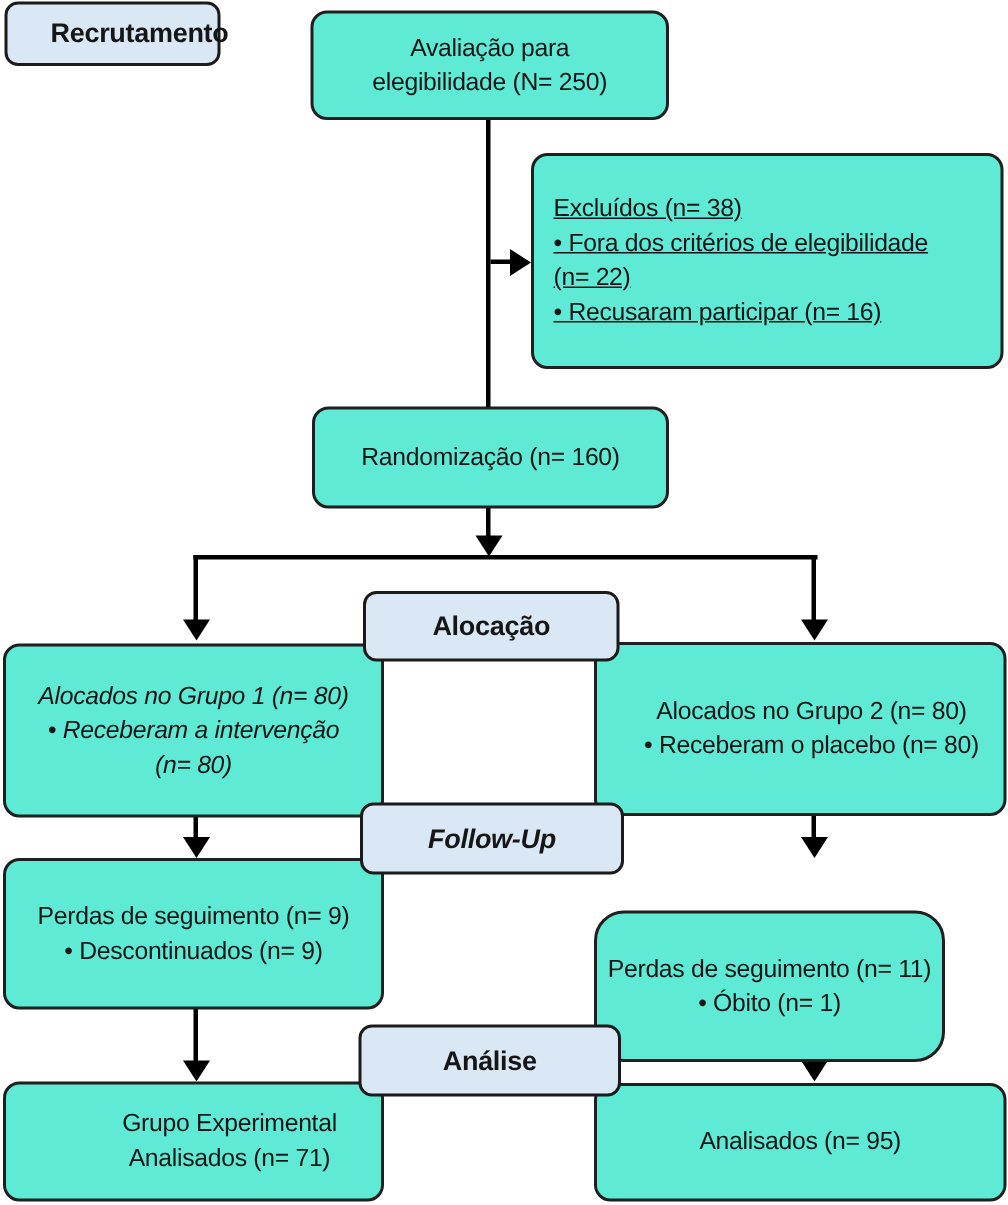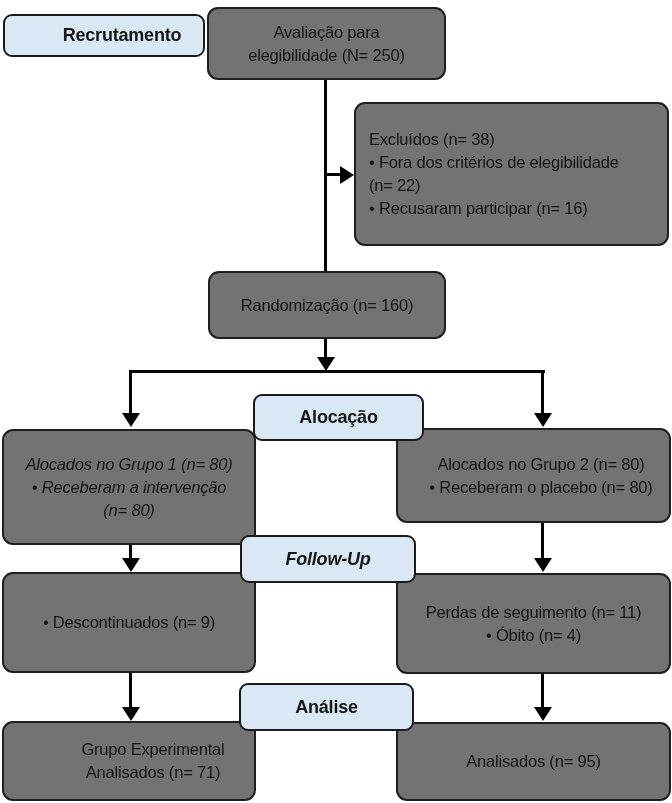--- a/index.html
+++ b/index.html
@@ -1,21 +1,21 @@
 <!DOCTYPE html>
 <html><head>
 <meta charset="utf-8">
 <style>
   html,body{margin:0;padding:0;background:#ffffff;}
   .canvas{
     position:relative;width:672px;height:803px;background:#ffffff;
     font-family:"Liberation Sans", sans-serif;color:#161616;overflow:hidden;
   }
   .box{
-    position:absolute;box-sizing:border-box;background:#737373;
+    position:absolute;box-sizing:border-box;background:#5eead4;
     border:2px solid #1f1f1f;border-radius:11px;
     display:flex;flex-direction:column;justify-content:center;align-items:center;
     text-align:center;font-size:16.5px;line-height:23px;letter-spacing:-0.2px;
     z-index:2;
   }
   .box.left-align{align-items:flex-start;text-align:left;padding:0 10px 0 13px;}
   .stage{
     position:absolute;box-sizing:border-box;background:#d9e8f4;
     border:2.5px solid #1b1b1b;border-radius:9px;
     display:flex;justify-content:center;align-items:center;
@@ -56,65 +56,66 @@
   <div class="line" style="left:129px;top:671px;width:3px;height:38px;"></div>
   <div class="arr-down" style="left:122px;top:707px;"></div>
   <div class="line" style="left:541px;top:672px;width:3px;height:37px;"></div>
   <div class="arr-down" style="left:534px;top:707px;"></div>
 
   <div class="box" style="left:207px;top:7px;width:239px;height:73px;">
     <div>Avaliação para</div>
     <div>elegibilidade (N= 250)</div>
   </div>
 
-  <div class="box left-align" style="left:354px;top:102px;width:315px;height:144px;">
+  <div class="box left-align" style="left:354px;top:102px;width:315px;height:144px;text-decoration:underline;">
     <div>Excluídos (n= 38)</div>
     <div>• Fora dos critérios de elegibilidade</div>
     <div>(n= 22)</div>
     <div>• Recusaram participar (n= 16)</div>
   </div>
 
   <div class="box" style="left:208px;top:271px;width:238px;height:68px;">
     <div>Randomização (n= 160)</div>
   </div>
 
   <div class="box" style="left:2px;top:429px;width:254px;height:116px;font-style:italic;">
     <div>Alocados no Grupo 1 (n= 80)</div>
     <div>• Receberam a intervenção</div>
     <div>(n= 80)</div>
   </div>
 
-  <div class="box" style="left:396px;top:428px;width:275px;height:95px;padding-left:15px;">
+  <div class="box" style="left:396px;top:428px;width:275px;height:116px;padding-left:15px;">
     <div>Alocados no Grupo 2 (n= 80)</div>
     <div>• Receberam o placebo (n= 80)</div>
   </div>
 
   <div class="box" style="left:2px;top:572px;width:254px;height:101px;">
+    <div>Perdas de seguimento (n= 9)</div>
     <div>• Descontinuados (n= 9)</div>
   </div>
 
-  <div class="box" style="left:396px;top:573px;width:275px;height:101px;">
+  <div class="box" style="left:396px;top:607px;width:234px;height:101px;border-radius:20px;">
     <div>Perdas de seguimento (n= 11)</div>
-    <div>• Óbito (n= 4)</div>
+    <div>• Óbito (n= 1)</div>
   </div>
 
   <div class="box" style="left:2px;top:721px;width:254px;height:80px;padding-left:48px;">
     <div>Grupo Experimental</div>
     <div>Analisados (n= 71)</div>
   </div>
 
   <div class="box" style="left:396px;top:722px;width:275px;height:79px;">
     <div>Analisados (n= 95)</div>
   </div>
 
-  <div class="stage" style="left:3px;top:14px;width:202px;height:43px;padding-left:36px;">
+  <div class="stage" style="left:3px;top:1px;width:144px;height:43px;padding-left:36px;">
     <span>Recrutamento</span>
   </div>
 
-  <div class="stage" style="left:242px;top:394px;width:171px;height:47px;margin-left:11px;">
+  <div class="stage" style="left:242px;top:394px;width:171px;height:47px;">
     <span>Alocação</span>
   </div>
 
   <div class="stage" style="left:239px;top:683px;width:175px;height:48px;">
     <span>Análise</span>
   </div>
 
   <div class="stage italic" style="left:240px;top:535px;width:176px;height:48px;">
     <span>Follow-Up</span>
   </div>

